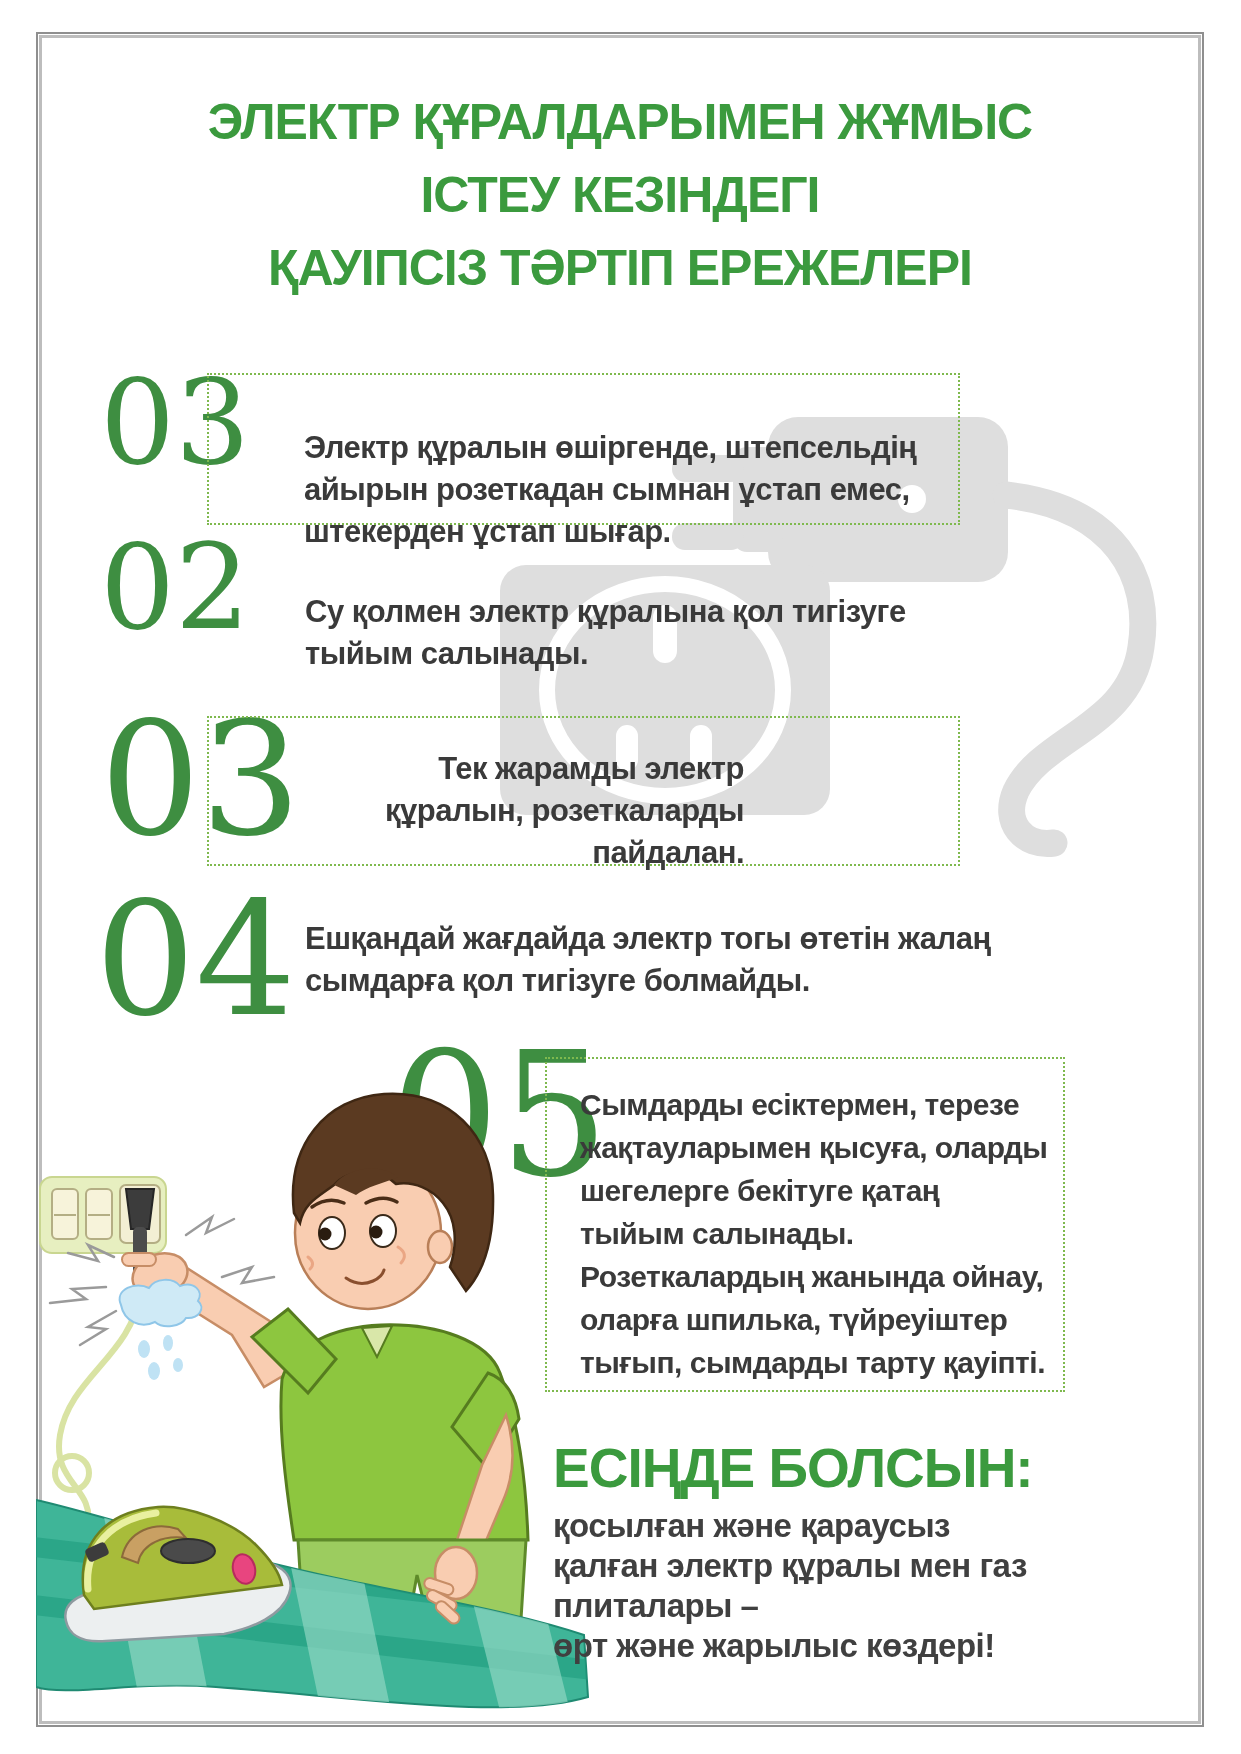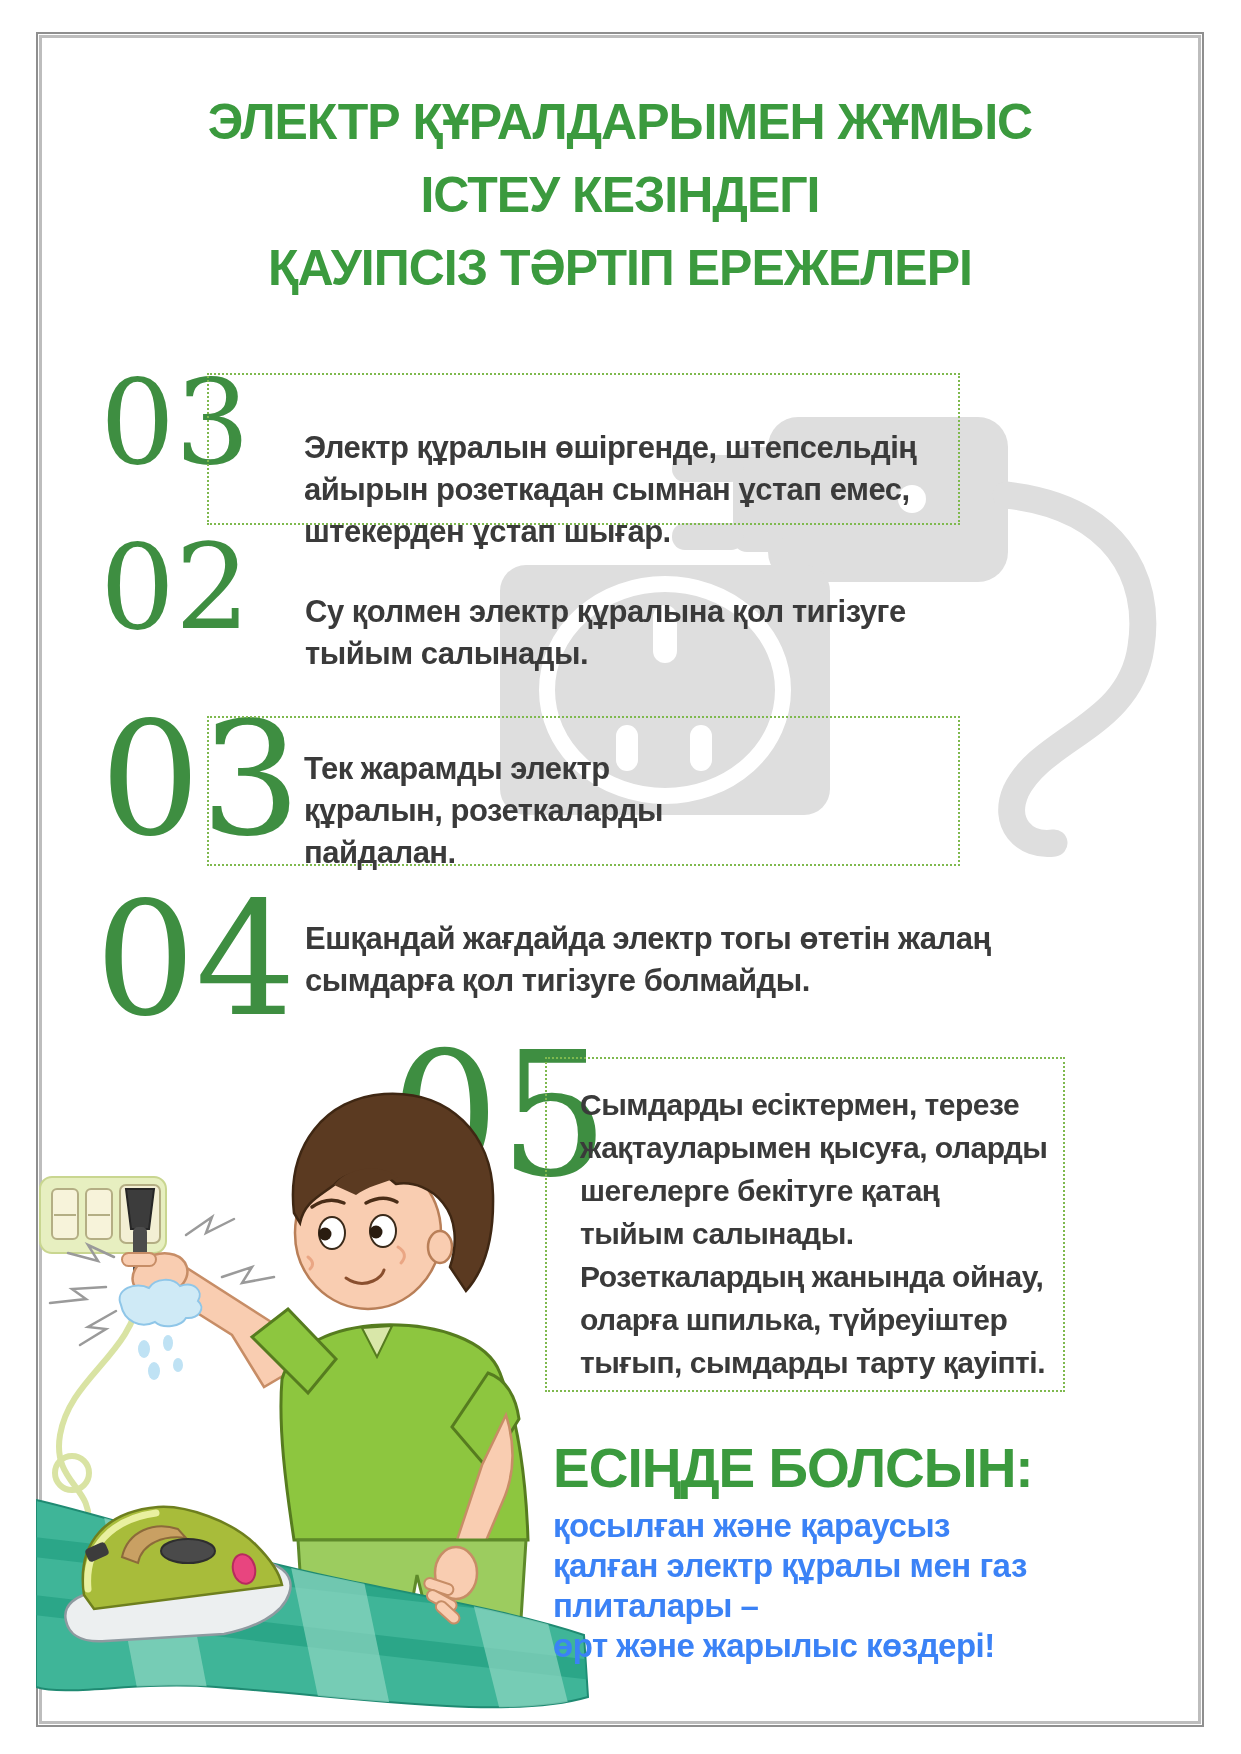--- a/index.html
+++ b/index.html
@@ -31,38 +31,38 @@
   .num01{left:100px;top:363px;font-size:118px;}
   .num02{left:100px;top:528px;font-size:118px;}
   .num03{left:100px;top:700px;font-size:158px;}
   .num04{left:95px;top:880px;font-size:158px;}
   .num05{left:390px;top:1030px;font-size:172px;}
   
   .rule-box{
     position:absolute;border:2px dotted #7fb94e;box-sizing:border-box;z-index:3;background:transparent;
   }
   .box01{left:207px;top:373px;width:753px;height:152px;padding:20px 34px 0 95px;}
-  .box03{left:207px;top:716px;width:753px;height:150px;padding:30px 34px 0 95px;}
+  .box03{left:207px;top:716px;width:753px;height:150px;padding:30px 34px 0 95px;text-align:right;}
   .box05{left:545px;top:1057px;width:520px;height:335px;padding:24px 12px 0 33px;}
   .rule-text{
     color:#3a3a3a;font-weight:bold;font-size:31px;line-height:42px;letter-spacing:-0.5px;z-index:3;
   }
   .text01{max-width:625px;margin-top:32px;}
   .text03{max-width:440px;}
   .text05{max-width:485px;font-size:30px;line-height:43px;}
   .text02{position:absolute;left:305px;top:558px;max-width:645px;margin-top:33px;}
   .text04{position:absolute;left:305px;top:918px;max-width:725px;}
   
   .reminder-heading{
     position:absolute;left:553px;top:1436px;z-index:3;
     color:#3b9a3e;font-weight:bold;font-size:55px;letter-spacing:-1px;
   }
   .reminder-text{
     position:absolute;left:553px;top:1506px;z-index:3;
-    color:#3b82f6;font-weight:bold;font-size:33px;line-height:40px;letter-spacing:-0.5px;
+    color:#404040;font-weight:bold;font-size:33px;line-height:40px;letter-spacing:-0.5px;
   }
   
   .illustration{position:absolute;left:36px;top:995px;width:600px;height:732px;z-index:2;}
 </style>
 </head>
 <body>
 
 <div id="poster">
 
   <div class="frame-outer">

